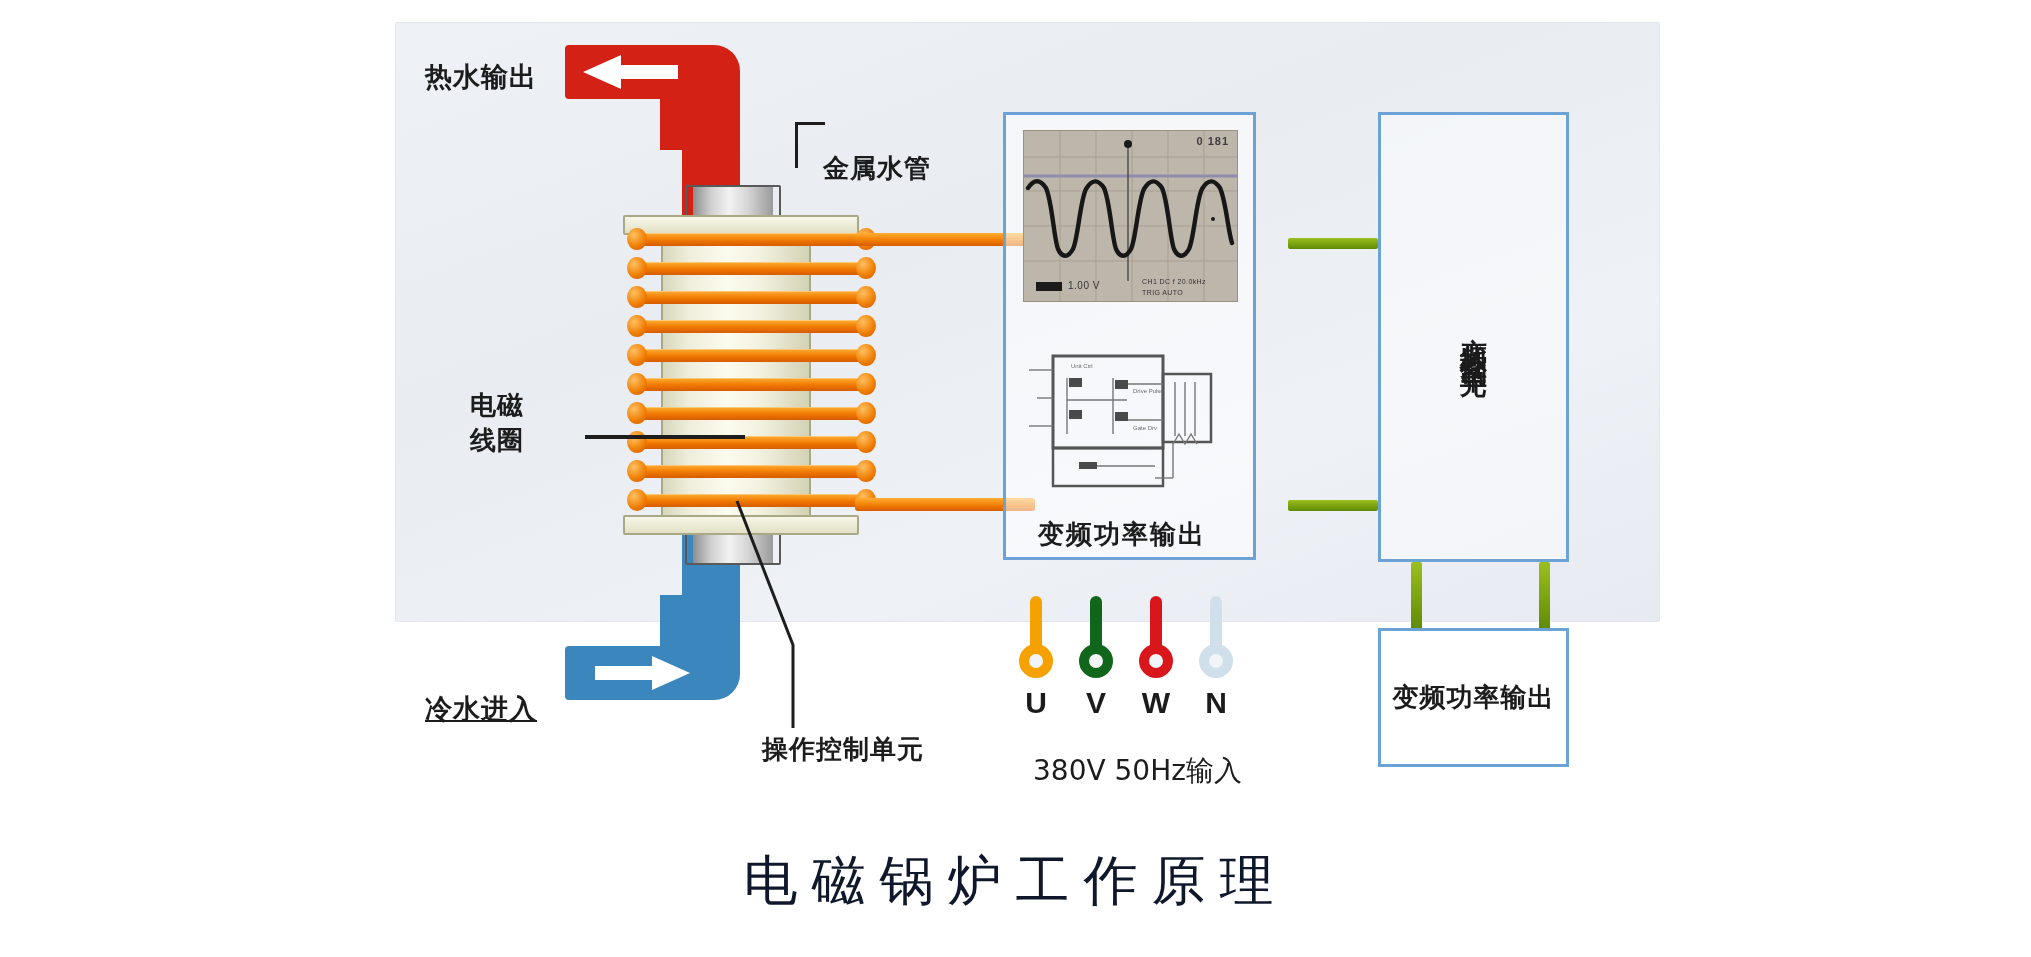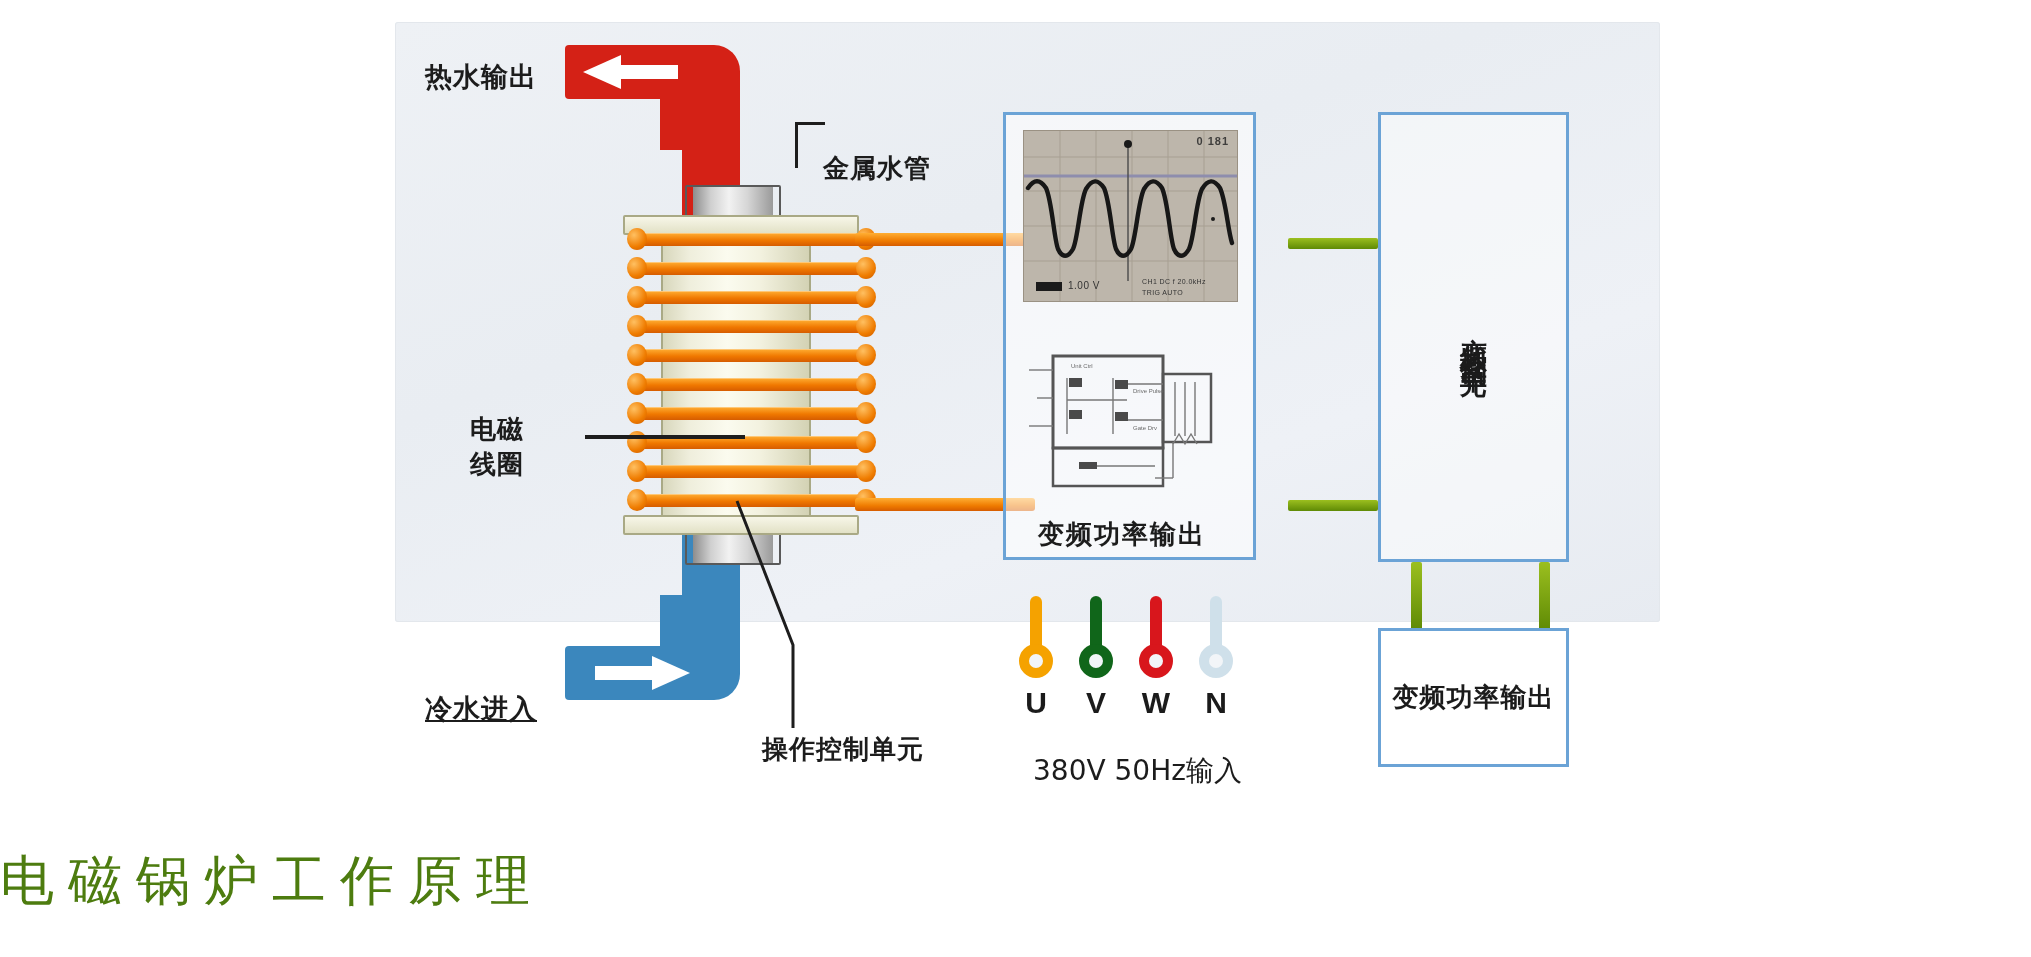--- a/index.html
+++ b/index.html
@@ -20,21 +20,21 @@
 
   
   .lbl{
     position:absolute;color:#1c1c1c;font-weight:bold;
     font-family:"DejaVu Sans","Liberation Sans",sans-serif;
     letter-spacing:1px;white-space:nowrap;line-height:1.25;
   }
   #lbl-hot{left:425px;top:60px;font-size:27px;}
   #lbl-cold{left:425px;top:692px;font-size:27px;text-decoration:underline;}
   #lbl-pipe{left:823px;top:108px;font-size:26px;margin-top:44px;}
-  #lbl-coil{left:470px;top:412px;font-size:26px;text-align:center;line-height:1.35;}
+  #lbl-coil{left:470px;top:388px;font-size:26px;text-align:center;line-height:1.35;}
   #lbl-insul{left:762px;top:733px;font-size:26px;}
   #lbl-power{left:1038px;top:518px;font-size:26px;letter-spacing:2px;}
   #lbl-input{left:1033px;top:753px;font-size:28px;font-weight:normal;letter-spacing:0px;}
 
   
   #hotpipe{position:absolute;left:565px;top:45px;width:175px;height:170px;}
   #hot-h{position:absolute;left:0;top:0;width:135px;height:54px;background:#d42116;border-radius:4px 0 0 4px;}
   #hot-corner{position:absolute;left:95px;top:0;width:80px;height:105px;background:#d42116;border-radius:0 26px 0 0;}
   #hot-v{position:absolute;left:117px;top:60px;width:58px;height:115px;background:#d42116;}
   .arrow-w{position:absolute;}
@@ -136,23 +136,23 @@
   }
   #txt-op{
     position:absolute;left:1378px;top:628px;width:191px;height:139px;
     display:flex;align-items:center;justify-content:center;
     font-size:26px;font-weight:bold;color:#1b1b1b;letter-spacing:1px;
     font-family:"DejaVu Sans","Liberation Sans",sans-serif;
   }
 
   
   #caption{
-    position:absolute;left:0;top:845px;width:2031px;
+    position:absolute;left:0;top:845px;width:2031px;text-align:center;
     font-family:"DejaVu Serif","Liberation Serif",serif;
-    font-size:54px;color:#4d7c0f;letter-spacing:14px;font-weight:500;
+    font-size:54px;color:#0f172a;letter-spacing:14px;font-weight:500;
   }
 </style>
 </head>
 <body>
 
 <div id="stage">
 
   <div class="frame"></div>
 
   <div id="hotpipe">

